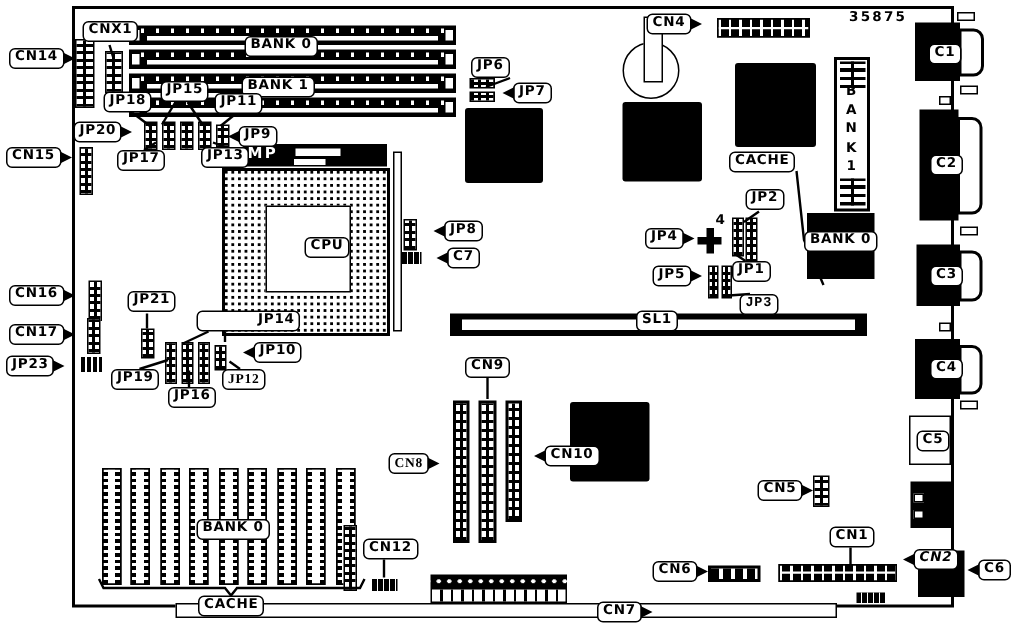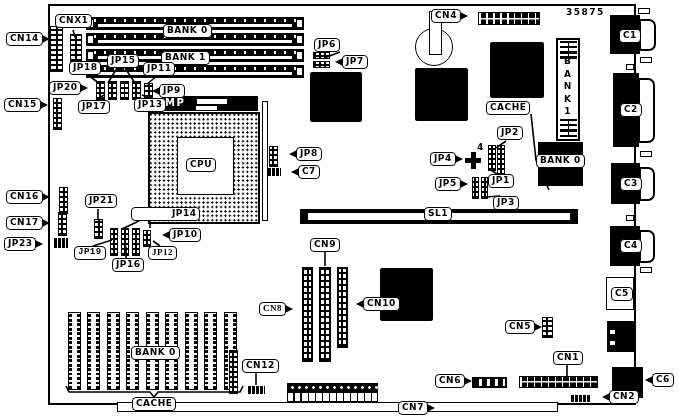--- a/index.html
+++ b/index.html
@@ -217,41 +217,41 @@
   <div class="lbl" style="left:486px;top:101px;">CACHE</div>
   <div class="lbl" style="left:620px;top:103px;">C2</div>
   <div class="lbl" style="left:497px;top:126px;">JP2</div>
   <div class="lbl arr-l" style="left:296px;top:147px;">JP8</div>
   <div class="lbl arr-l" style="left:298px;top:165px;">C7</div>
   <div class="lbl arr-r" style="left:430px;top:152px;">JP4</div>
   <div class="txt" style="left:477px;top:142px;letter-spacing:0;">4</div>
   <div class="lbl" style="left:536px;top:154px;">BANK 0</div>
   <div class="lbl arr-r" style="left:435px;top:177px;">JP5</div>
   <div class="lbl" style="left:488px;top:174px;">JP1</div>
-  <div class="lbl" style="left:493px;top:196px;">JP3</div>
+  <div class="lbl" style="left:493px;top:196px;font-family:Liberation Mono, monospace;">JP3</div>
   <div class="lbl" style="left:620px;top:177px;">C3</div>
   <div class="lbl arr-r" style="left:6px;top:190px;">CN16</div>
   <div class="lbl" style="left:85px;top:194px;">JP21</div>
   <div class="lbl" style="left:131px;top:207px;padding-left:40px;">JP14</div>
   <div class="lbl" style="left:424px;top:207px;">SL1</div>
   <div class="lbl arr-r" style="left:6px;top:216px;">CN17</div>
   <div class="lbl" style="left:620px;top:239px;">C4</div>
   <div class="lbl arr-l" style="left:169px;top:228px;">JP10</div>
   <div class="lbl arr-r" style="left:4px;top:237px;">JP23</div>
-  <div class="lbl" style="left:74px;top:246px;font-family:Liberation Mono, monospace;">JP19</div>
+  <div class="lbl" style="left:74px;top:246px;">JP19</div>
   <div class="lbl" style="left:148px;top:246px;font-family:Liberation Serif, serif;">JP12</div>
   <div class="lbl" style="left:112px;top:258px;">JP16</div>
   <div class="lbl" style="left:310px;top:238px;">CN9</div>
   <div class="lbl" style="left:611px;top:287px;">C5</div>
   <div class="lbl arr-l" style="left:363px;top:297px;">CN10</div>
   <div class="lbl arr-r" style="left:259px;top:302px;font-family:Liberation Serif, serif;">CN8</div>
   <div class="lbl arr-r" style="left:505px;top:320px;">CN5</div>
   <div class="lbl" style="left:131px;top:346px;">BANK 0</div>
   <div class="lbl" style="left:242px;top:359px;">CN12</div>
   <div class="lbl" style="left:553px;top:351px;">CN1</div>
   <div class="lbl arr-r" style="left:435px;top:374px;">CN6</div>
   <div class="lbl arr-l" style="left:652px;top:373px;">C6</div>
-  <div class="lbl arr-l" style="left:609px;top:390px;">CN2</div>
+  <div class="lbl arr-l" style="left:609px;top:366px;font-style:italic;">CN2</div>
   <div class="lbl arr-r" style="left:398px;top:401px;">CN7</div>
   <div class="lbl" style="left:132px;top:397px;">CACHE</div>
-  <div class="lbl" style="left:186px;top:158px;">CPU</div>
+  <div class="lbl" style="left:203px;top:158px;">CPU</div>
 
 </div>
 
 </body></html>

